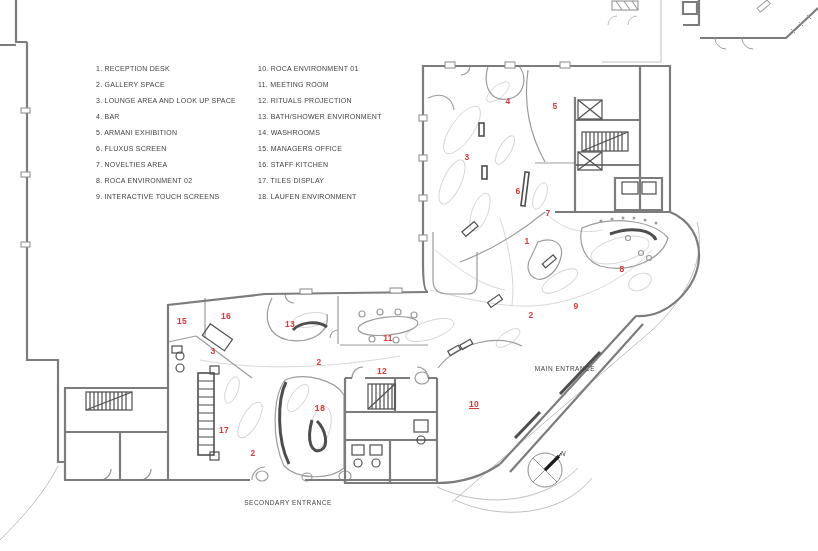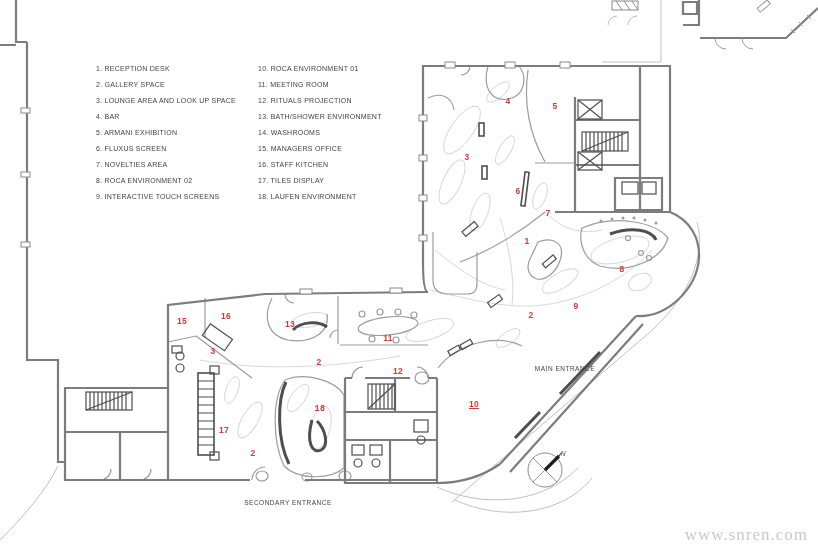--- a/index.html
+++ b/index.html
@@ -247,25 +247,24 @@
       <div class="room-marker" style="left: 527px; top: 241px;">1</div>
       <div class="room-marker" style="left: 622px; top: 269px;">8</div>
       <div class="room-marker" style="left: 576px; top: 306px;">9</div>
       <div class="room-marker" style="left: 531px; top: 315px;">2</div>
       <div class="room-marker" style="left: 290px; top: 324px;">13</div>
       <div class="room-marker" style="left: 226px; top: 316px; text-align: right;">16</div>
       <div class="room-marker" style="left: 388px; top: 338px;">11</div>
       <div class="room-marker" style="left: 182px; top: 321px;">15</div>
       <div class="room-marker" style="left: 213px; top: 351px;">3</div>
       <div class="room-marker" style="left: 319px; top: 362px;">2</div>
-      <div class="room-marker" style="left: 382px; top: 371px; margin-left: 16px;">12</div>
+      <div class="room-marker" style="left: 382px; top: 371px;">12</div>
       <div class="room-marker" style="left: 474px; top: 404px; text-decoration: underline;">10</div>
       <div class="room-marker" style="left: 320px; top: 409px; font-family: Liberation Mono, monospace;">18</div>
       <div class="room-marker" style="left: 224px; top: 430px;">17</div>
       <div class="room-marker" style="left: 253px; top: 453px;">2</div>
     </div>
 
   <div class="plan-label" id="main-entrance-label">MAIN ENTRANCE</div>
   <div class="plan-label" id="secondary-entrance-label">SECONDARY ENTRANCE</div>
   <div id="compass-n-label">N</div>
 
-  <div id="watermark">www.snren.com</div>
 </div>
 
 </body></html>

